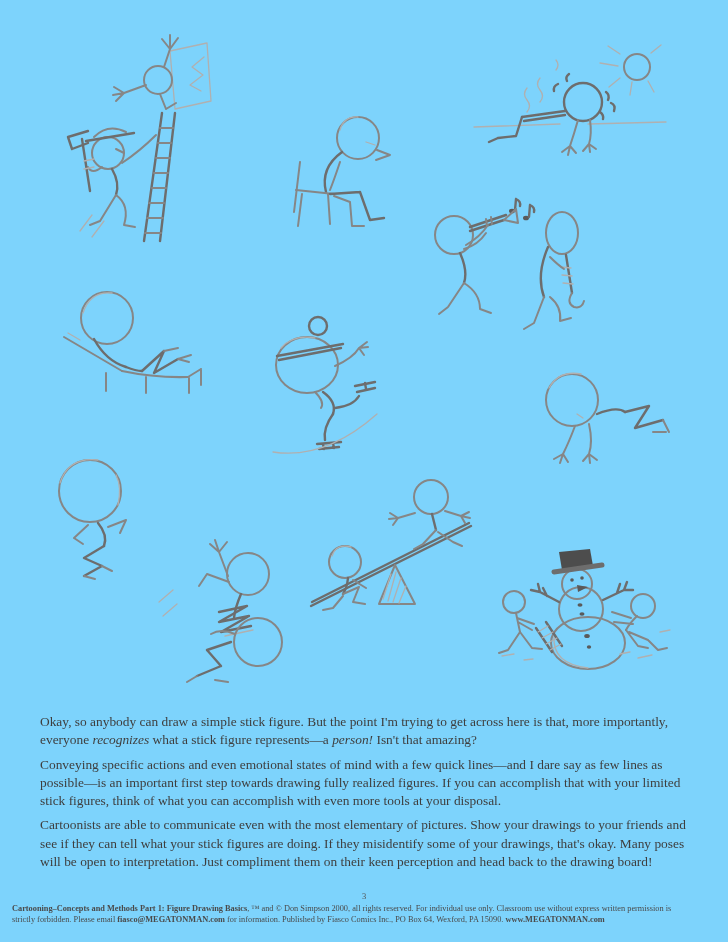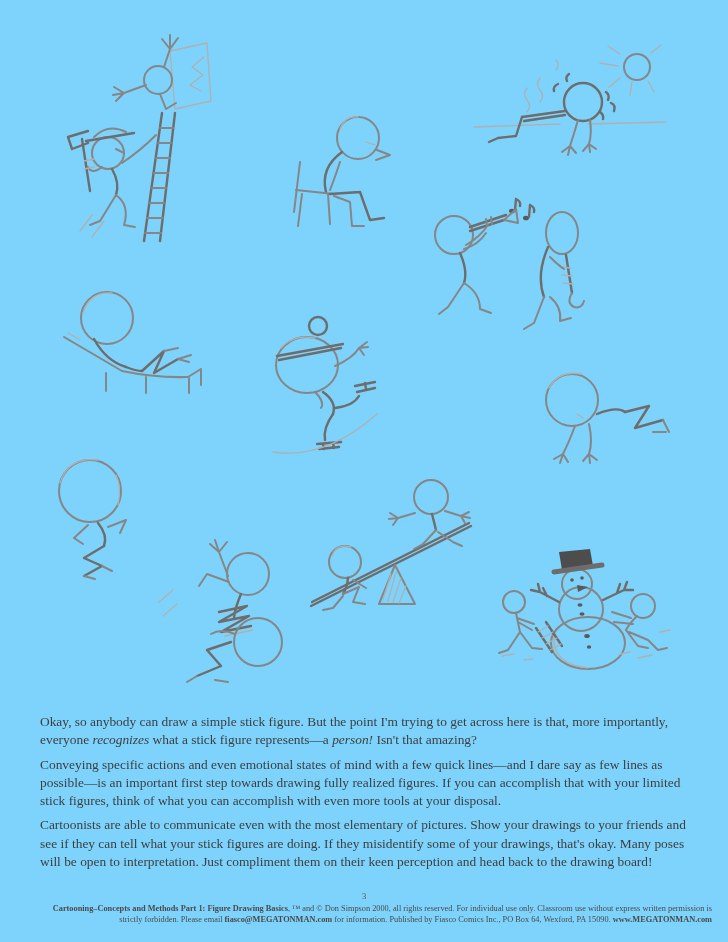--- a/index.html
+++ b/index.html
@@ -24,22 +24,22 @@
     font-size:13.4px; line-height:18.3px; text-align:left;
   }
   .bodytext p { margin:0 0 6px 0; }
   .bodytext .it { font-style:italic; }
 
   .pageno {
     position:absolute; left:0; top:891px; width:728px;
     text-align:center; font-size:8.5px; color:#555;
   }
   .footer {
-    position:absolute; left:32px; top:903px; width:680px;
-    text-align:right; font-size:8.3px; line-height:11px; color:#4a4a4a;
+    position:absolute; left:12px; top:903px; width:680px;
+    text-align:left; font-size:8.3px; line-height:11px; color:#4a4a4a;
   }
   .footer .b { font-weight:bold; }
 </style>
 </head>
 <body>
 
 <div class="page">
 
   <div class="sketch" style="left:58px;top:33px;width:150px;height:212px;" title="stick figure with axe rushing to ladder, figure at broken window">
     <svg class="sk" width="150" height="212" viewBox="0 0 150 212">

